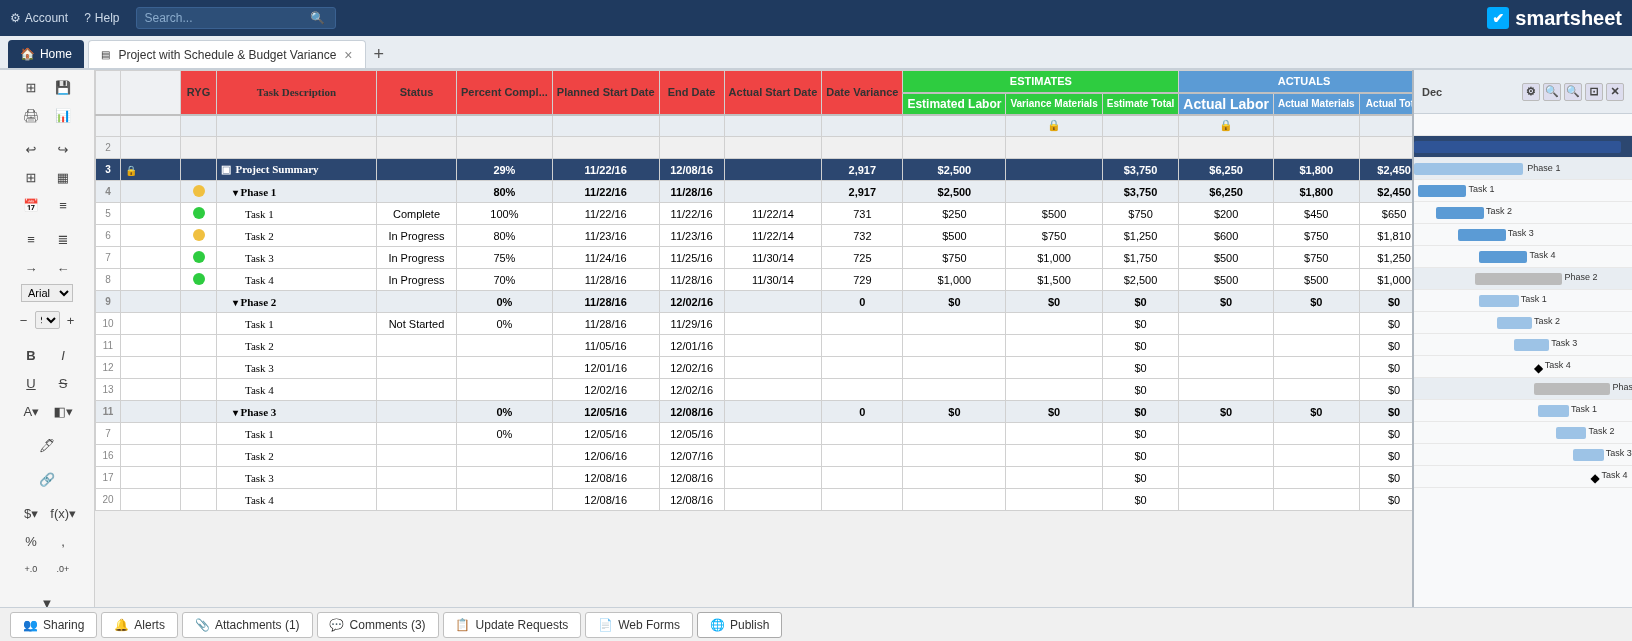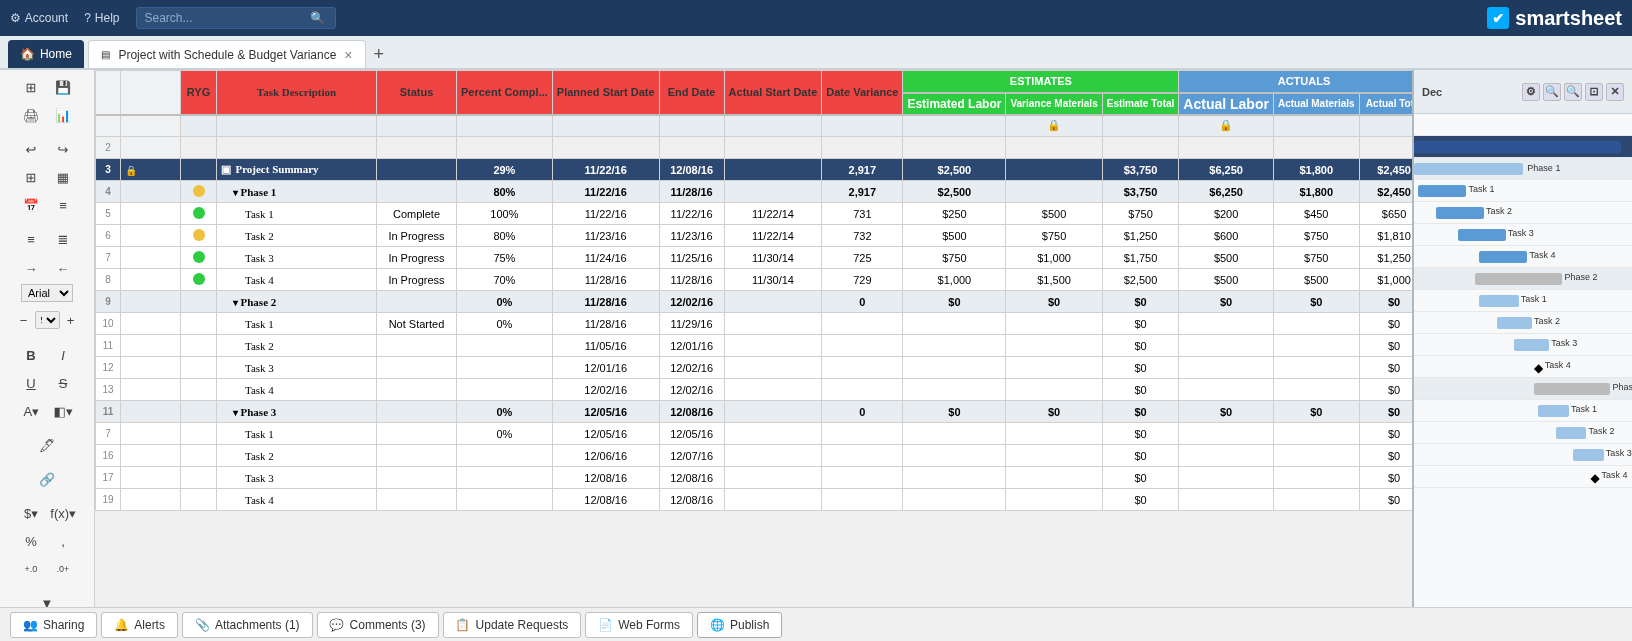--- a/index.html
+++ b/index.html
@@ -832,21 +832,21 @@
               <td class="variance-col"></td>
               <td class="money-col"></td>
               <td class="money-col"></td>
               <td class="money-col">$0</td>
               <td class="money-col"></td>
               <td class="money-col"></td>
               <td class="money-col">$0</td>
               <td class="budget-var-col">$0</td>
             </tr>
             <tr class="task-row">
-              <td class="rn">19</td>
+              <td class="rn">20</td>
               <td class="controls-mini"></td>
               <td class="ryg-col"></td>
               <td class="task-col" style="padding-left: 28px;">Task 4</td>
               <td class="status-col"></td>
               <td class="pct-col"></td>
               <td class="date-col">12/08/16</td>
               <td class="date-col">12/08/16</td>
               <td class="date-col"></td>
               <td class="variance-col"></td>
               <td class="money-col"></td>

